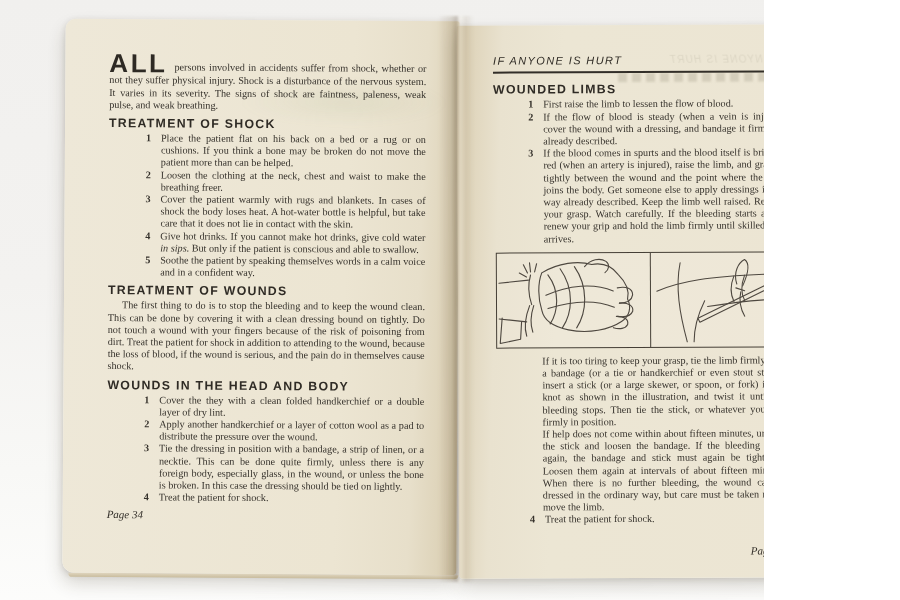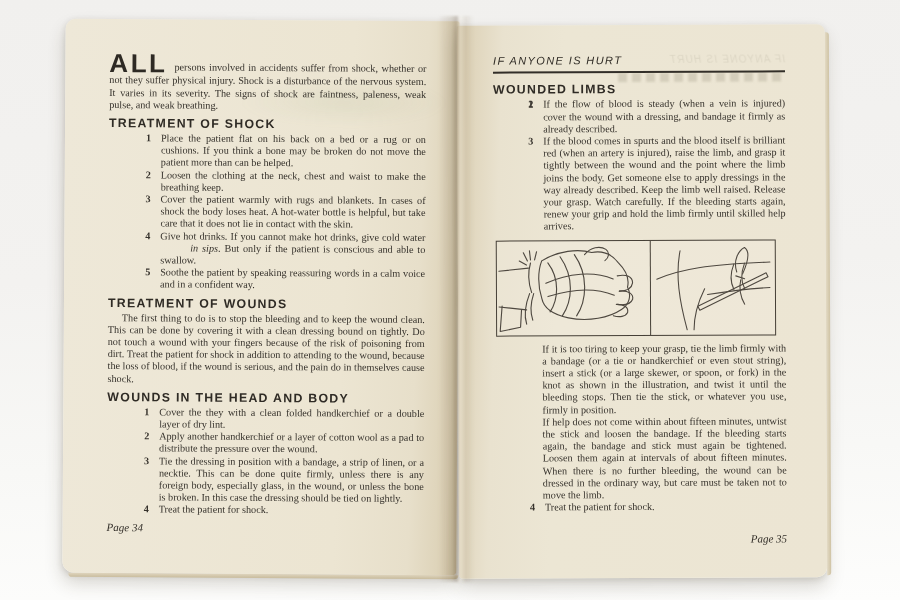--- a/index.html
+++ b/index.html
@@ -1,17 +1,17 @@
 <!DOCTYPE html>
 <html><head>
 <meta charset="utf-8">
 <style>
   html,body{margin:0;padding:0;}
   body{width:900px;height:600px;overflow:hidden;font-family:"Liberation Serif",serif;}
-  .scene{position:relative;width:900px;height:600px;
+  .scene{position:relative;width:764px;height:600px;
     background:linear-gradient(178deg,#f1f0ee 0%,#f3f2f0 45%,#f8f8f6 75%,#fdfdfc 100%);
     overflow:hidden;}
   .page{position:absolute;color:#35312b;}
   .page-left{left:64px;top:20px;width:394px;height:554px;transform:rotate(.35deg);
     border-radius:10px 2px 4px 12px;
     background:linear-gradient(92deg,#eee8d8 0%,#ece5d2 70%,#e7dfca 88%,#dcd1b6 97%,#cfc2a4 100%);
     box-shadow:0 10px 18px rgba(60,50,30,.20),0 2px 6px rgba(60,50,30,.16);}
   .page-right{left:458px;top:25px;width:368px;height:553px;transform:rotate(-.25deg);
     border-radius:2px 8px 10px 4px;
     background:linear-gradient(92deg,#cfc2a4 0%,#ded3b9 3%,#e9e2cf 12%,#ece6d4 28%,#ece5d3 100%);
@@ -54,54 +54,54 @@
   .final-row .page-label{margin-left:auto;}
   .ghost{position:absolute;top:0;right:0;transform:scaleX(-1);opacity:.12;
     filter:blur(.4px);font:italic 10px "Liberation Sans",sans-serif;
     letter-spacing:1.2px;color:#6a6552;}
   .smudge{position:absolute;top:19px;right:2px;width:165px;height:9px;
     background:repeating-linear-gradient(90deg,rgba(90,85,60,.16) 0 9px,rgba(90,85,60,0) 9px 14px);
     filter:blur(1.3px);}
   .smudge-left{position:absolute;top:58px;right:10px;width:210px;height:48px;
     background:radial-gradient(ellipse at center,rgba(130,150,100,.10),rgba(130,150,100,0) 70%);
     filter:blur(3px);}
-  i{font-style:italic;margin-left:30px;}
+  i{font-style:italic;}
 </style>
 </head>
 <body>
 
 <div class="scene">
 
   <div class="page page-left">
     <div class="edge-bottom"></div>
     <div class="smudge-left"></div>
     <div class="content content-left">
 
       <p><span class="lead">ALL</span><span>persons involved in accidents suffer from shock, whether or not they suffer physical injury. Shock is a disturbance of the nervous system. It varies in its severity. The signs of shock are faintness, paleness, weak pulse, and weak breathing.</span></p>
 
       <h2>TREATMENT OF SHOCK</h2>
       <div class="item">
         <span class="num">1</span>
         <span>Place the patient flat on his back on a bed or a rug or on cushions. If you think a bone may be broken do not move the patient more than can be helped.</span>
       </div>
       <div class="item">
         <span class="num">2</span>
-        <span>Loosen the clothing at the neck, chest and waist to make the breathing keep.</span>
+        <span>Loosen the clothing at the neck, chest and waist to make the breathing freer.</span>
       </div>
       <div class="item">
         <span class="num">3</span>
         <span>Cover the patient warmly with rugs and blankets. In cases of shock the body loses heat. A hot-water bottle is helpful, but take care that it does not lie in contact with the skin.</span>
       </div>
       <div class="item">
         <span class="num">4</span>
         <span><span>Give hot drinks. If you cannot make hot drinks, give cold water </span><i>in sips</i><span>. But only if the patient is conscious and able to swallow.</span></span>
       </div>
       <div class="item">
         <span class="num">5</span>
-        <span>Soothe the patient by speaking reassuring words in a calm voice and in a confident way.</span>
+        <span>Soothe the patient by speaking themselves words in a calm voice and in a confident way.</span>
       </div>
 
       <h2>TREATMENT OF WOUNDS</h2>
       <p class="para-indent">The first thing to do is to stop the bleeding and to keep the wound clean. This can be done by covering it with a clean dressing bound on tightly. Do not touch a wound with your fingers because of the risk of poisoning from dirt. Treat the patient for shock in addition to attending to the wound, because the loss of blood, if the wound is serious, and the pain do in themselves cause shock.</p>
 
       <h2>WOUNDS IN THE HEAD AND BODY</h2>
       <div class="item">
         <span class="num">1</span>
         <span>Cover the they with a clean folded handkerchief or a double layer of dry lint.</span>
       </div>
@@ -129,20 +129,21 @@
       <div class="ghost">IF ANYONE IS HURT</div>
       <div class="smudge"></div>
 
       <div class="running-head">IF ANYONE IS HURT</div>
       <div class="head-rule"></div>
 
       <h2>WOUNDED LIMBS</h2>
 
       <div class="item">
         <span class="num">1</span>
+        <span>First raise the limb to lessen the flow of blood.</span>
       </div>
       <div class="item">
         <span class="num">2</span>
         <span>If the flow of blood is steady (when a vein is injured) cover the wound with a dressing, and bandage it firmly as already described.</span>
       </div>
       <div class="item">
         <span class="num">3</span>
         <span>If the blood comes in spurts and the blood itself is brilliant red (when an artery is injured), raise the limb, and grasp it tightly between the wound and the point where the limb joins the body. Get someone else to apply dressings in the way already described. Keep the limb well raised. Release your grasp. Watch carefully. If the bleeding starts again, renew your grip and hold the limb firmly until skilled help arrives.</span>
       </div>
 

